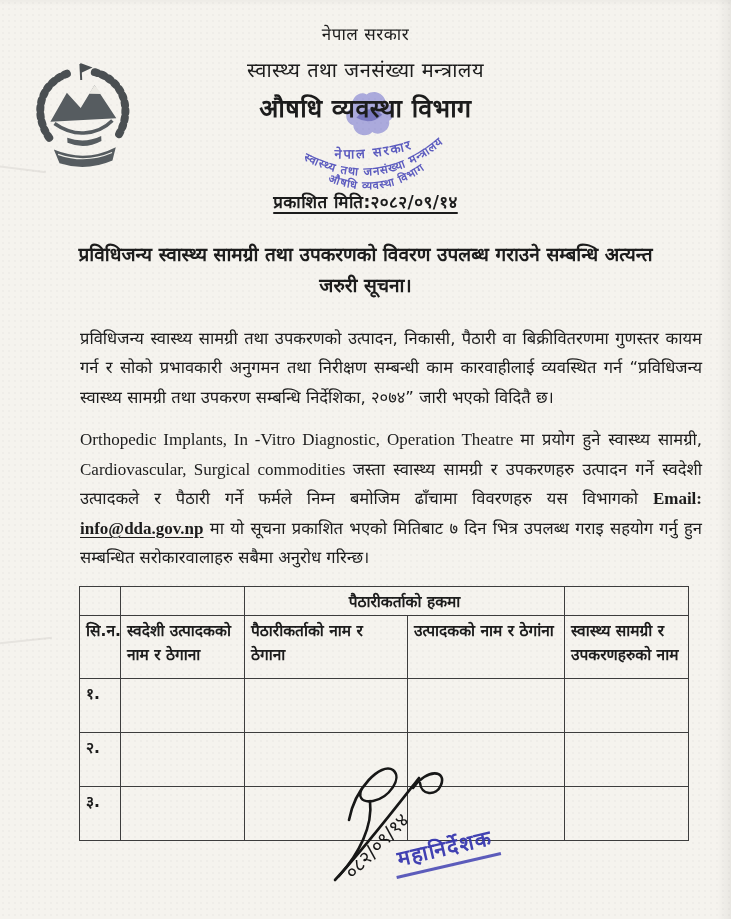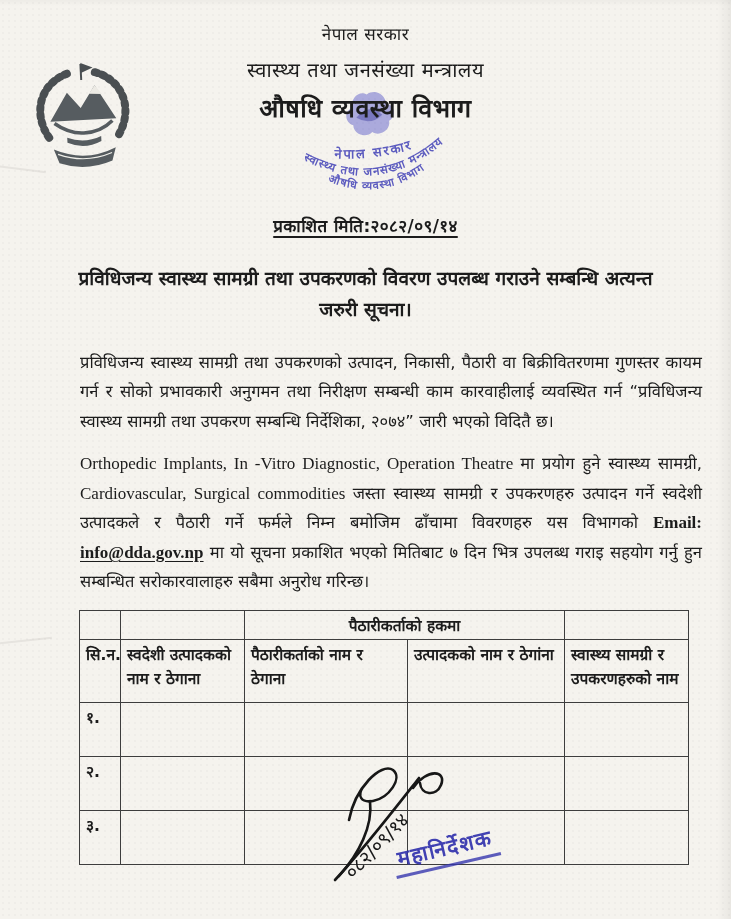--- a/index.html
+++ b/index.html
@@ -20,21 +20,21 @@
   .crease1{left:-6px; top:168px; width:52px; height:2px; transform:rotate(7deg);}
   .crease2{left:-8px; top:640px; width:60px; height:2px; transform:rotate(-6deg);}
 
   .logo{position:absolute; left:26px; top:58px; width:114px; height:112px;}
 
   .hdr{position:relative; text-align:center; padding-top:22px; z-index:2;}
   .gov{font-size:17px; letter-spacing:0.5px;}
   .ministry{font-size:20px; margin-top:11px; letter-spacing:0.5px;}
   .dept{font-size:25px; font-weight:700; margin-top:7px; letter-spacing:0.5px;}
   .pubdate{
-    display:inline-block; margin-top:71px; font-size:17px; font-weight:700;
+    display:inline-block; margin-top:47px; font-size:17px; font-weight:700;
     text-decoration:underline; text-underline-offset:4px; text-decoration-thickness:1.5px;
     letter-spacing:0.4px;
   }
   .round-stamp{position:absolute; left:266px; top:84px; width:214px; height:128px; z-index:1;}
 
   .title{ text-align:center; font-weight:700; font-size:19px; line-height:1.62; margin:26px 62px 0;}
 
   .body-par{ margin:23px 29px 0 80px; font-size:16.5px; line-height:29.5px; text-align:justify;}
   .body-par.second{margin-top:13px;}
   .latin{font-family:"Liberation Serif","DejaVu Serif",serif; font-size:17px;}

